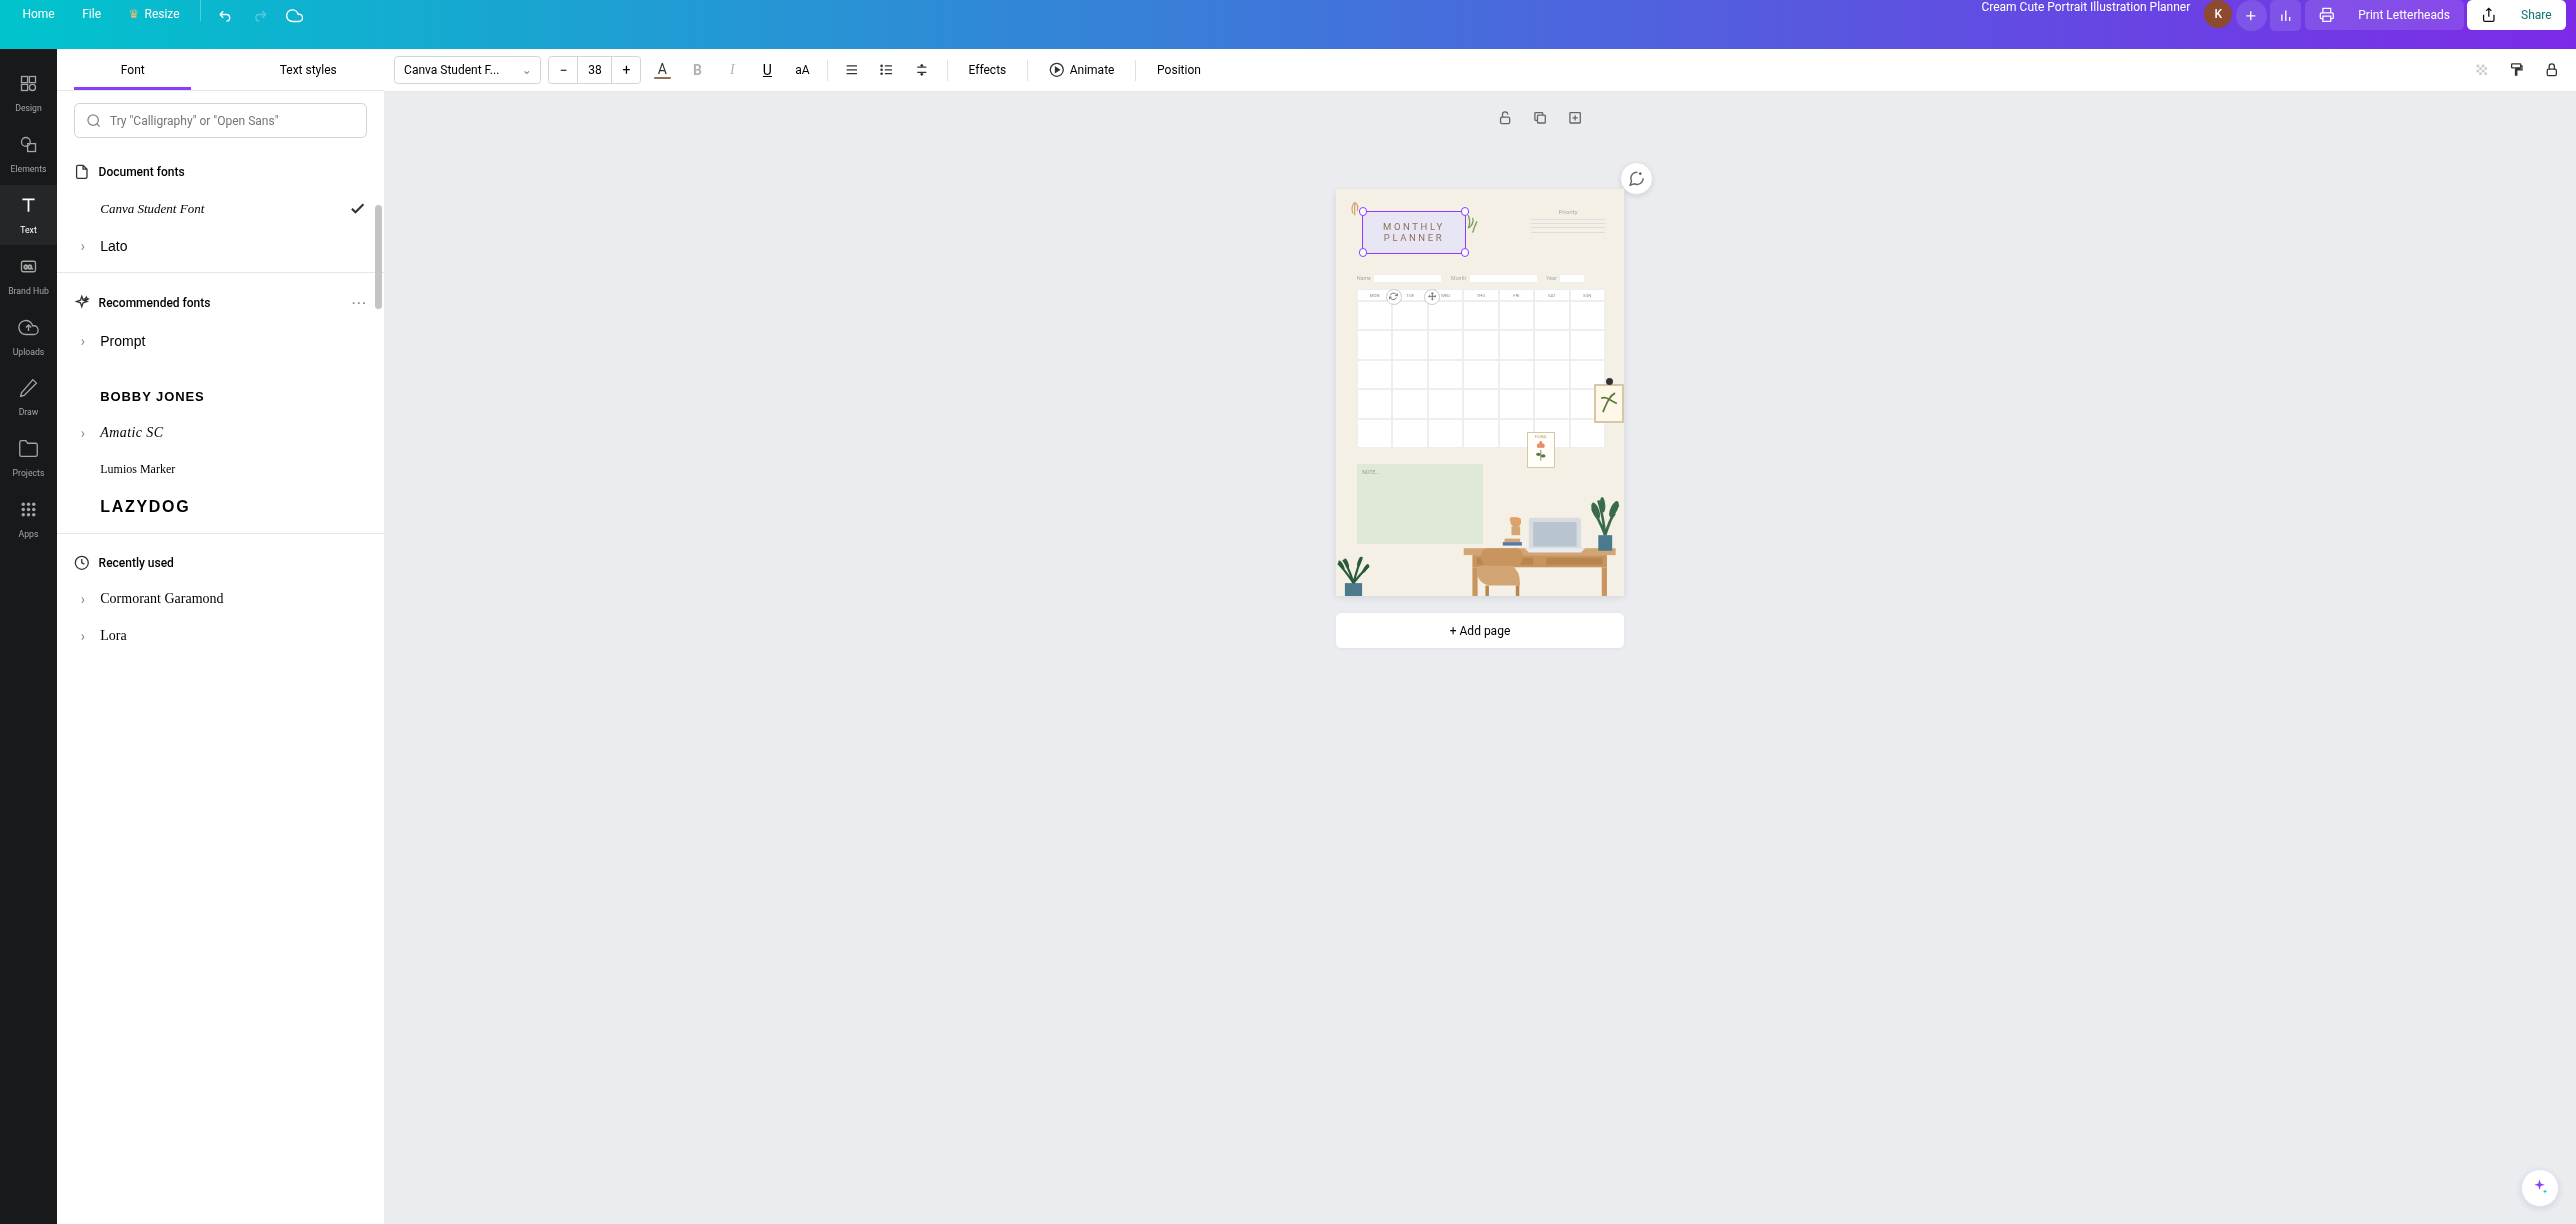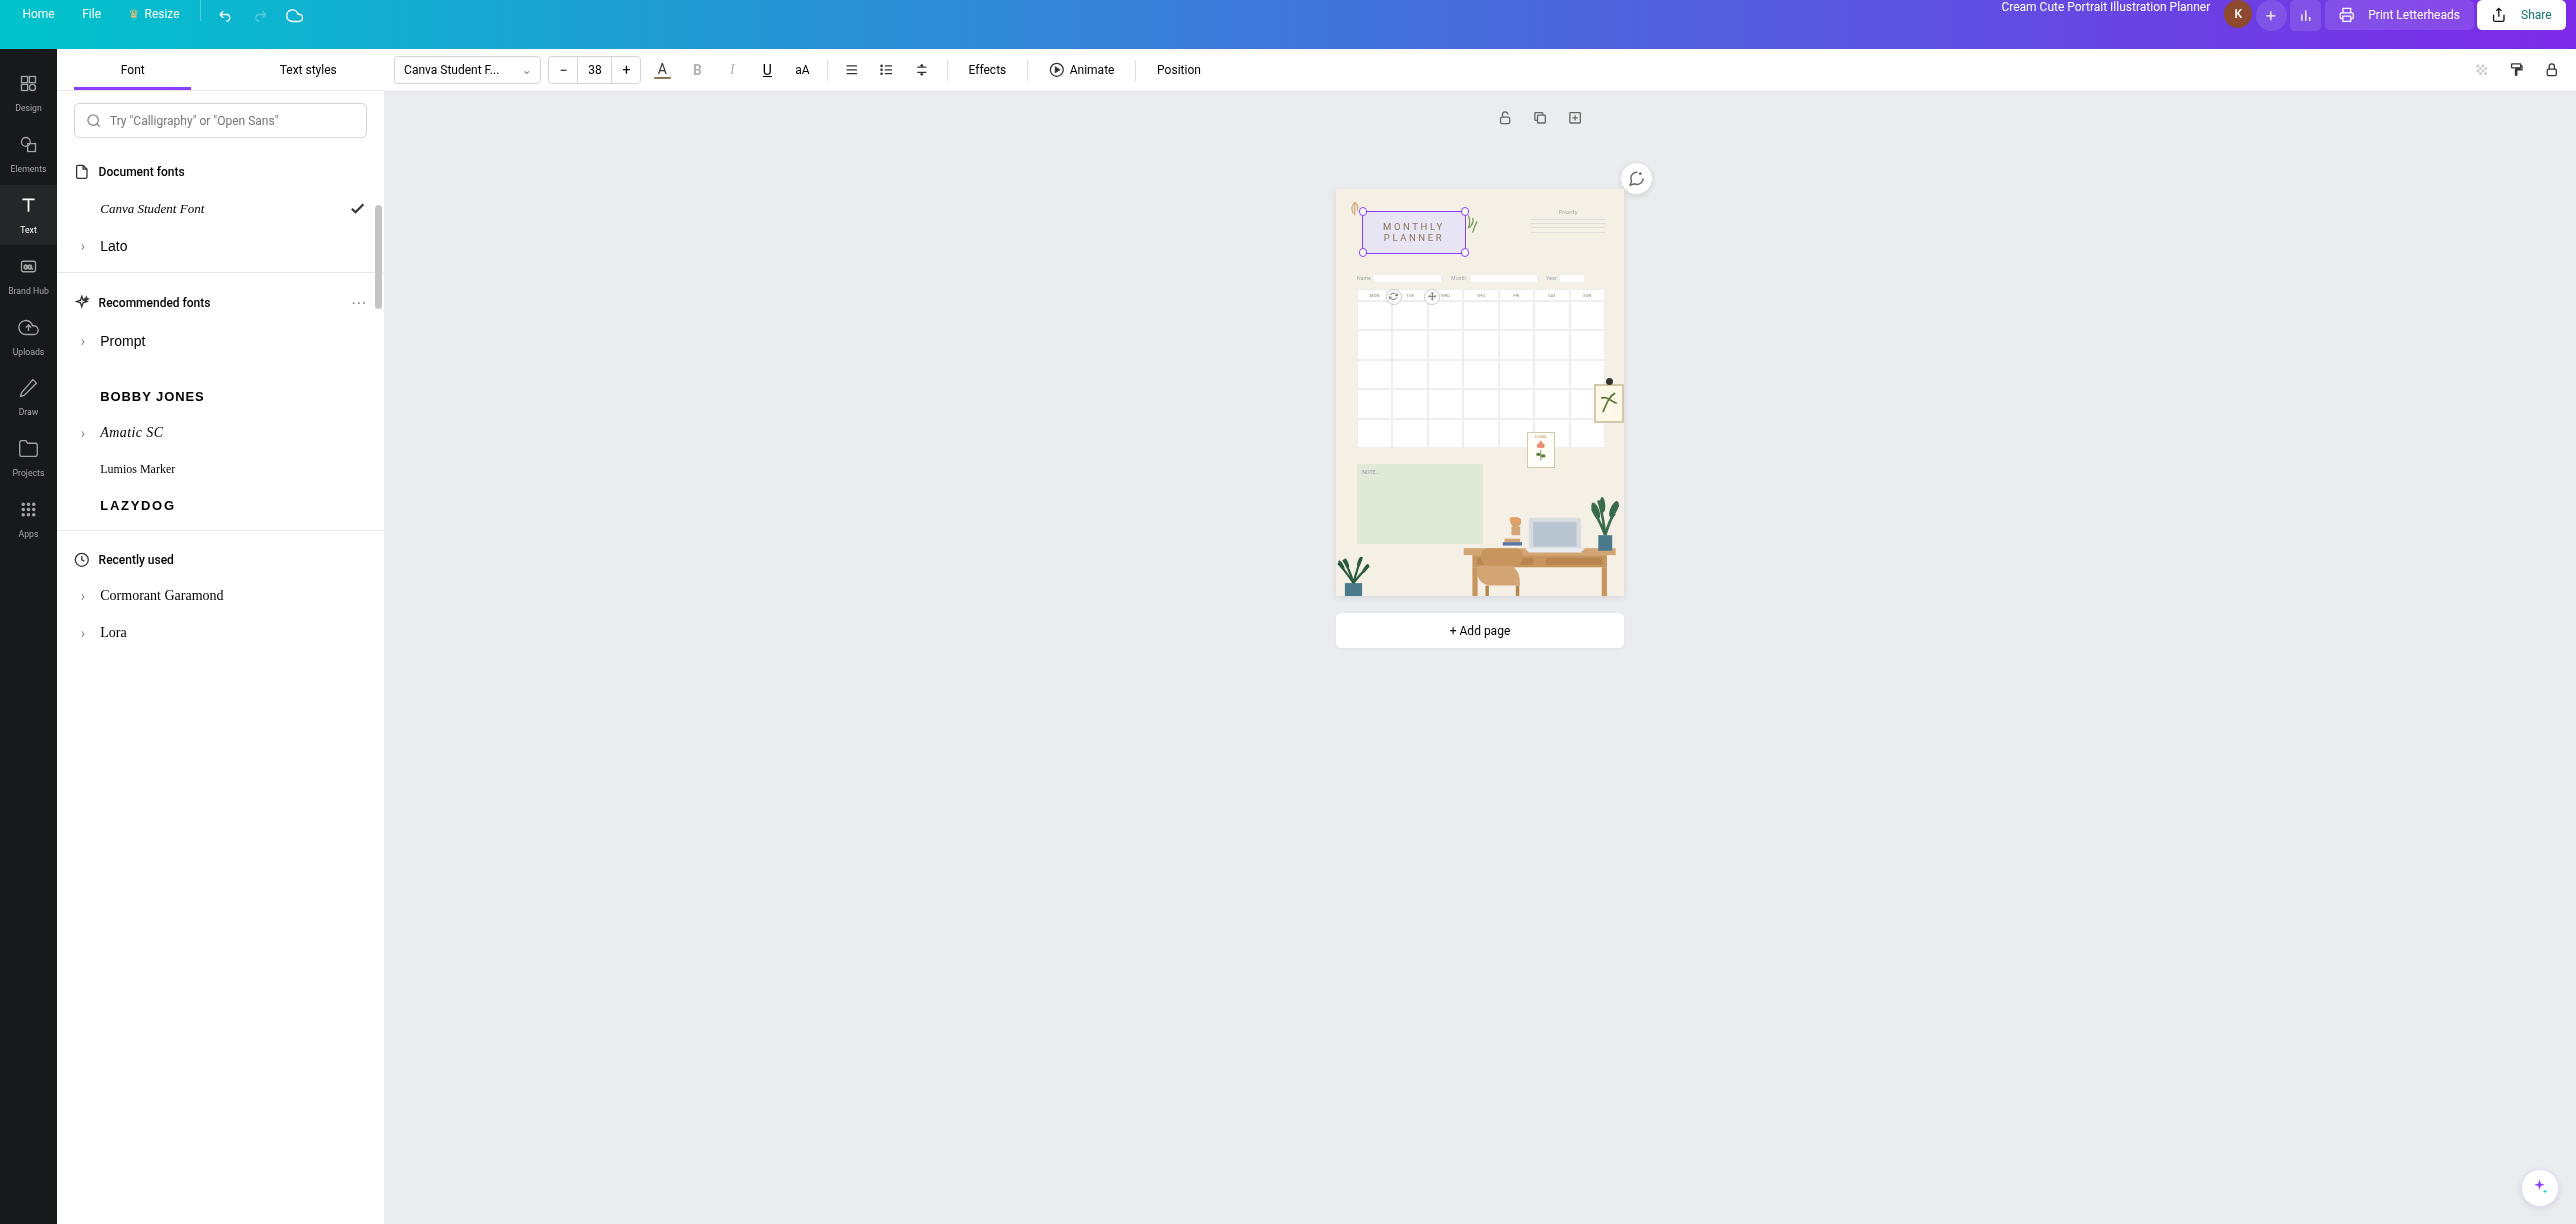--- a/index.html
+++ b/index.html
@@ -84,21 +84,21 @@
     .header-action-btn {
       padding: 7px 14px;
       border-radius: 5.2px;
       background: rgba(255,255,255,0.12);
       color: white;
       border: none;
       font-size: 12px;
       cursor: pointer;
       display: flex;
       align-items: center;
-      gap: 14px;
+      gap: 24px;
     }
     .share-btn {
       background: white;
       color: #0f766e;
     }
     
     
     .toolbar {
       height: 43px;
       background: #fff;
@@ -316,21 +316,21 @@
       align-items: center;
       justify-content: center;
       color: #888;
     }
     .font-canva-student { font-family: cursive; font-style: italic; font-size: 13px; }
     .font-lato { font-family: sans-serif; }
     .font-prompt { font-family: sans-serif; }
     .font-bobby { font-family: sans-serif; font-weight: 900; letter-spacing: 0.9px; text-transform: uppercase; font-size: 13px; margin-top: 20px; }
     .font-amatic { font-family: serif; font-style: italic; font-weight: 300; letter-spacing: 0.4px; }
     .font-lumios { font-family: cursive; font-size: 12px; }
-    .font-lazydog { font-family: sans-serif; font-weight: 900; letter-spacing: 1.7px; text-transform: uppercase; font-size: 13px;}
+    .font-lazydog { font-family: sans-serif; font-weight: 900; letter-spacing: 1.7px; text-transform: uppercase; font-size: 16px;}
     .font-cormorant { font-family: serif; }
     .font-lora { font-family: serif; }
     .panel-section-divider {
       height: 0.9px;
       background: #e6e6e6;
       margin: 7px -17.3px;
     }
     .panel-scrollbar {
       position: absolute;
       right: 1.7px;

